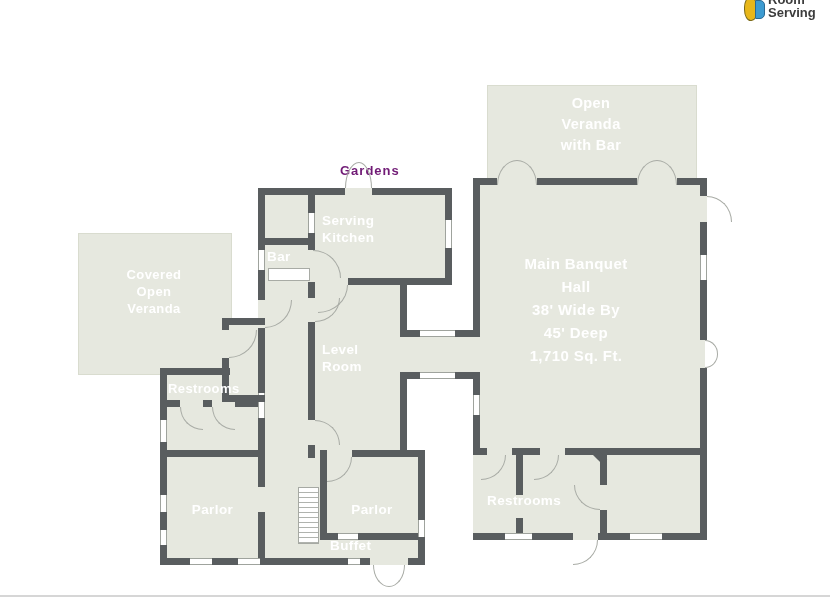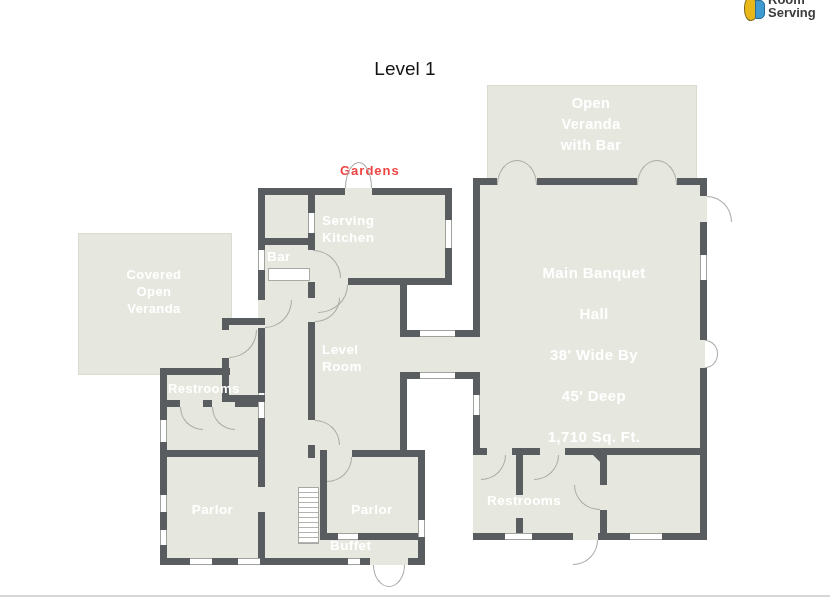--- a/index.html
+++ b/index.html
@@ -19,21 +19,21 @@
   .bump{position:absolute;box-sizing:border-box;border:1.5px solid #a8aba5;border-left:none;
         border-radius:0 100% 100% 0 / 0 50% 50% 0;background:#fff;}
   .lbl{position:absolute;color:#fff;font-weight:bold;font-size:13.5px;line-height:17px;
        white-space:pre-line;letter-spacing:.4px;z-index:6;}
   .lbl.c{text-align:center;}
   #title-main{position:absolute;left:255px;top:31px;width:300px;text-align:center;
        font-size:23px;font-weight:500;color:#141414;z-index:7;}
   #title-level{position:absolute;left:255px;top:58px;width:300px;text-align:center;
        font-size:19px;font-weight:400;color:#141414;z-index:7;}
   #faint-ext{position:absolute;left:340px;top:163px;font-size:13px;font-weight:bold;
-       color:#ef4444;letter-spacing:1px;z-index:2;}
+       color:#701a75;letter-spacing:1px;z-index:2;}
   
   #logo{position:absolute;left:744px;top:-7px;display:flex;align-items:flex-start;z-index:8;}
   #logo-icon{position:relative;width:21px;height:24px;margin-top:3px;margin-right:3px;}
   #logo-icon .b3{position:absolute;left:0;top:1px;width:12px;height:22px;background:#e8b71a;
        border:1px solid #7a6a1a;border-radius:45% 55% 50% 50%;}
   #logo-icon .bD{position:absolute;left:11px;top:4px;width:8px;height:17px;background:#3d9bd1;
        border:1px solid #2a6a94;border-radius:1px 5px 5px 1px;}
   #logo-text{font-size:13px;line-height:13px;font-weight:bold;color:#3c3c3c;white-space:nowrap;}
   #stairs{position:absolute;left:298px;top:487px;width:21px;height:57px;z-index:3;
        background:repeating-linear-gradient(to bottom,#ffffff 0px,#ffffff 4px,#b0b3ae 4px,#b0b3ae 5px);
@@ -41,21 +41,20 @@
   #bar-counter{position:absolute;left:268px;top:268px;width:42px;height:13px;background:#fff;
        border:1px solid #a8aba5;box-sizing:border-box;z-index:3;}
   #bottom-edge{position:absolute;left:0;top:595px;width:830px;height:2px;background:#d6d6d6;}
   .z3{z-index:3}
 </style>
 </head>
 <body>
 
 <div id="page">
 
-  <div id="title-level">Level 1</div>
   <div id="faint-ext">Gardens</div>
 
   <div id="logo">
     <span id="logo-icon">
         <span class="b3"></span>
         <span class="bD"></span>
       </span>
     <span id="logo-text">
       <span>Room</span><br>
       <span>Serving</span>
@@ -191,21 +190,21 @@
   <div class="arc a-br z3" style="left:229px;top:330px;width:28px;height:28px"></div>
   <div class="arc a-br z3" style="left:265px;top:300px;width:27px;height:28px"></div>
   <div class="arc a-br z3" style="left:315px;top:298px;width:25px;height:24px"></div>
   <div class="arc a-tr z3" style="left:315px;top:420px;width:25px;height:25px"></div>
   <div class="arc a-br z3" style="left:318px;top:285px;width:30px;height:28px"></div>
   <div class="arc a-tr z3" style="left:313px;top:250px;width:28px;height:28px"></div>
 
   <div class="lbl c" style="left:487px;top:93px;width:208px;font-size:14.5px;line-height:21px">Open
 Veranda
 with Bar</div>
-  <div class="lbl c" style="left:477px;top:252px;width:234px;font-size:15px;line-height:41px">Main Banquet
+  <div class="lbl c" style="left:459px;top:252px;width:234px;font-size:15px;line-height:23px">Main Banquet
 Hall
 38' Wide By
 45' Deep
 1,710 Sq. Ft.</div>
   <div class="lbl c" style="left:78px;top:266px;width:152px;font-size:13px;line-height:17px">Covered
 Open
 Veranda</div>
   <div class="lbl" style="left:322px;top:212px">Serving
 Kitchen</div>
   <div class="lbl" style="left:267px;top:248px">Bar</div>

